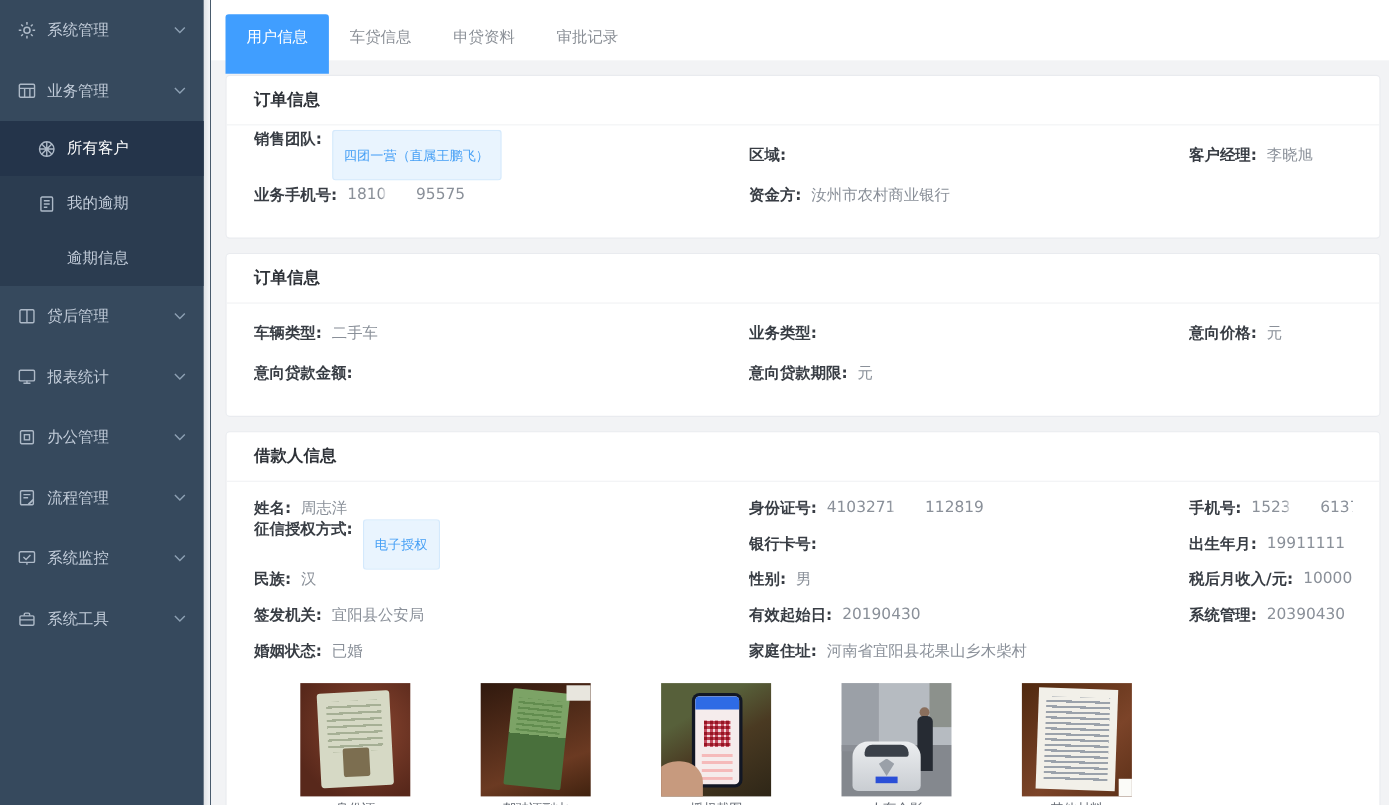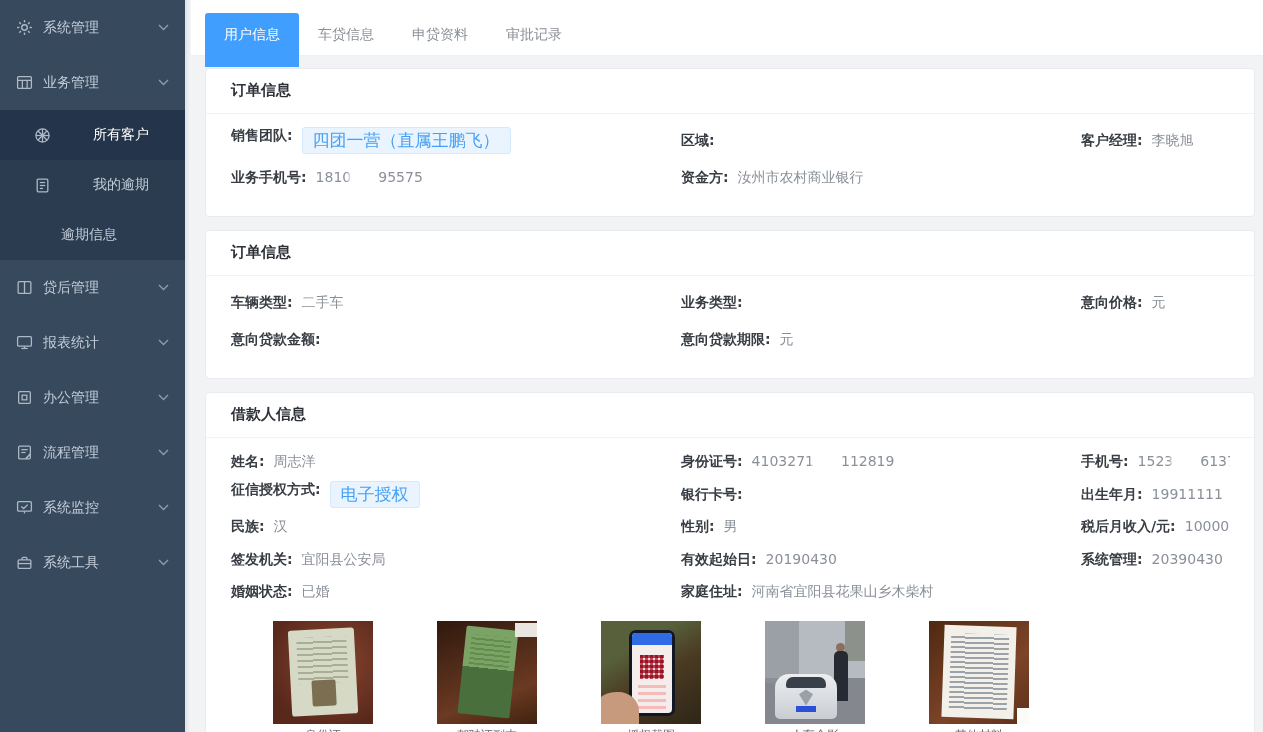--- a/index.html
+++ b/index.html
@@ -12,41 +12,41 @@
   
   .sidebar { position:fixed; left:0; top:0; width:185px; height:732px; background:#36495d; color:#c3cdda; z-index:5; }
   .menu-item { height:55px; display:flex; align-items:center; padding:0 16px; font-size:14px; cursor:pointer; }
   .mi-icon { width:17px; height:17px; margin-right:10px; flex:none; color:#adb9c7; display:flex; align-items:center; }
   .mi-icon svg { width:17px; height:17px; }
   .mi-label { flex:1; white-space:nowrap; }
   .mi-chevron { width:11px; height:7px; color:#8da0b3; flex:none; }
   .mi-chevron svg { width:11px; height:7px; display:block; }
   .chev-up svg { transform:rotate(180deg); }
   .submenu { background:#2b3c50; }
-  .submenu .menu-item { height:50px; padding-left:34px;gap:32px; }
+  .submenu .menu-item { height:50px; padding-left:34px; }
   .submenu .menu-item.active { color:#ffffff; background:#24344a; }
   .submenu .menu-item.no-icon { padding-left:61px; }
   .scroll-strip { position:fixed; left:185px; top:0; width:6px; height:732px; background:linear-gradient(90deg,#dfe2e6,#f5f6f8); z-index:4; }
 
   
   .tabs-bar { margin-left:191px; background:#ffffff; padding:13px 0 0 14px; height:56px; display:flex; border-bottom:1px solid #edeff1; }
   .tab { width:94px; height:54px; line-height:43px; text-align:center; font-size:14px; color:#8b9097; cursor:pointer; border-radius:3px 3px 0 0; white-space:nowrap; }
   .tab.active { background:#409eff; color:#fff; }
 
   
   .page { margin-left:191px; padding:12px 8px 0 14px; }
   .card { background:#fff; border:1px solid #e9ebef; border-radius:4px; margin-bottom:13px; }
   .card-header { padding:12px 24px 13px 25px; font-size:15px; font-weight:bold; color:#2e3238; border-bottom:1px solid #f1f2f4; }
   .card-body { padding:8px 24px 20px 25px; }
   .frow { display:grid; grid-template-columns:450px 400px 1fr; align-items:center; height:37px; }
   .card3 .frow { height:32.5px; }
   .field { font-size:14px; display:flex; white-space:nowrap; overflow:hidden; }
   .flabel { font-weight:bold; color:#383d44; margin-right:9px; flex:none; }
   .fvalue { color:#8a9099; }
-  .tag { background:#e9f4fe; border:1px solid #d4e9fc; color:#459ff5; font-size:17px; line-height:1; padding:4px 10px; border-radius:3px; white-space:nowrap; }
+  .tag { background:#e9f4fe; border:1px solid #d4e9fc; color:#459ff5; font-size:12px; line-height:1; padding:16px 10px; border-radius:3px; white-space:nowrap; }
   .maskgap { display:inline-block; width:27px; height:13px; background:#fff; box-shadow:0 0 3px 2px #fff; vertical-align:-1px; }
 
   
   .photos { display:flex; gap:64px; margin:12px 0 0 42px; }
   .photo-item { width:100px; flex:none; }
   .thumb { width:100px; height:103px; position:relative; overflow:hidden; cursor:pointer; }
   .thumb-label { margin-top:5px; font-size:12px; line-height:13px; color:#646a73; text-align:center; height:9px; overflow:hidden; }
 
   .t1 { background:radial-gradient(circle at 60% 40%, #8a4630, #58281b 78%); }
   .t1 .idcard { position:absolute; left:17px; top:8px; width:66px; height:86px; background:#d6d9c5; transform:rotate(-3deg); border-radius:3px; }

